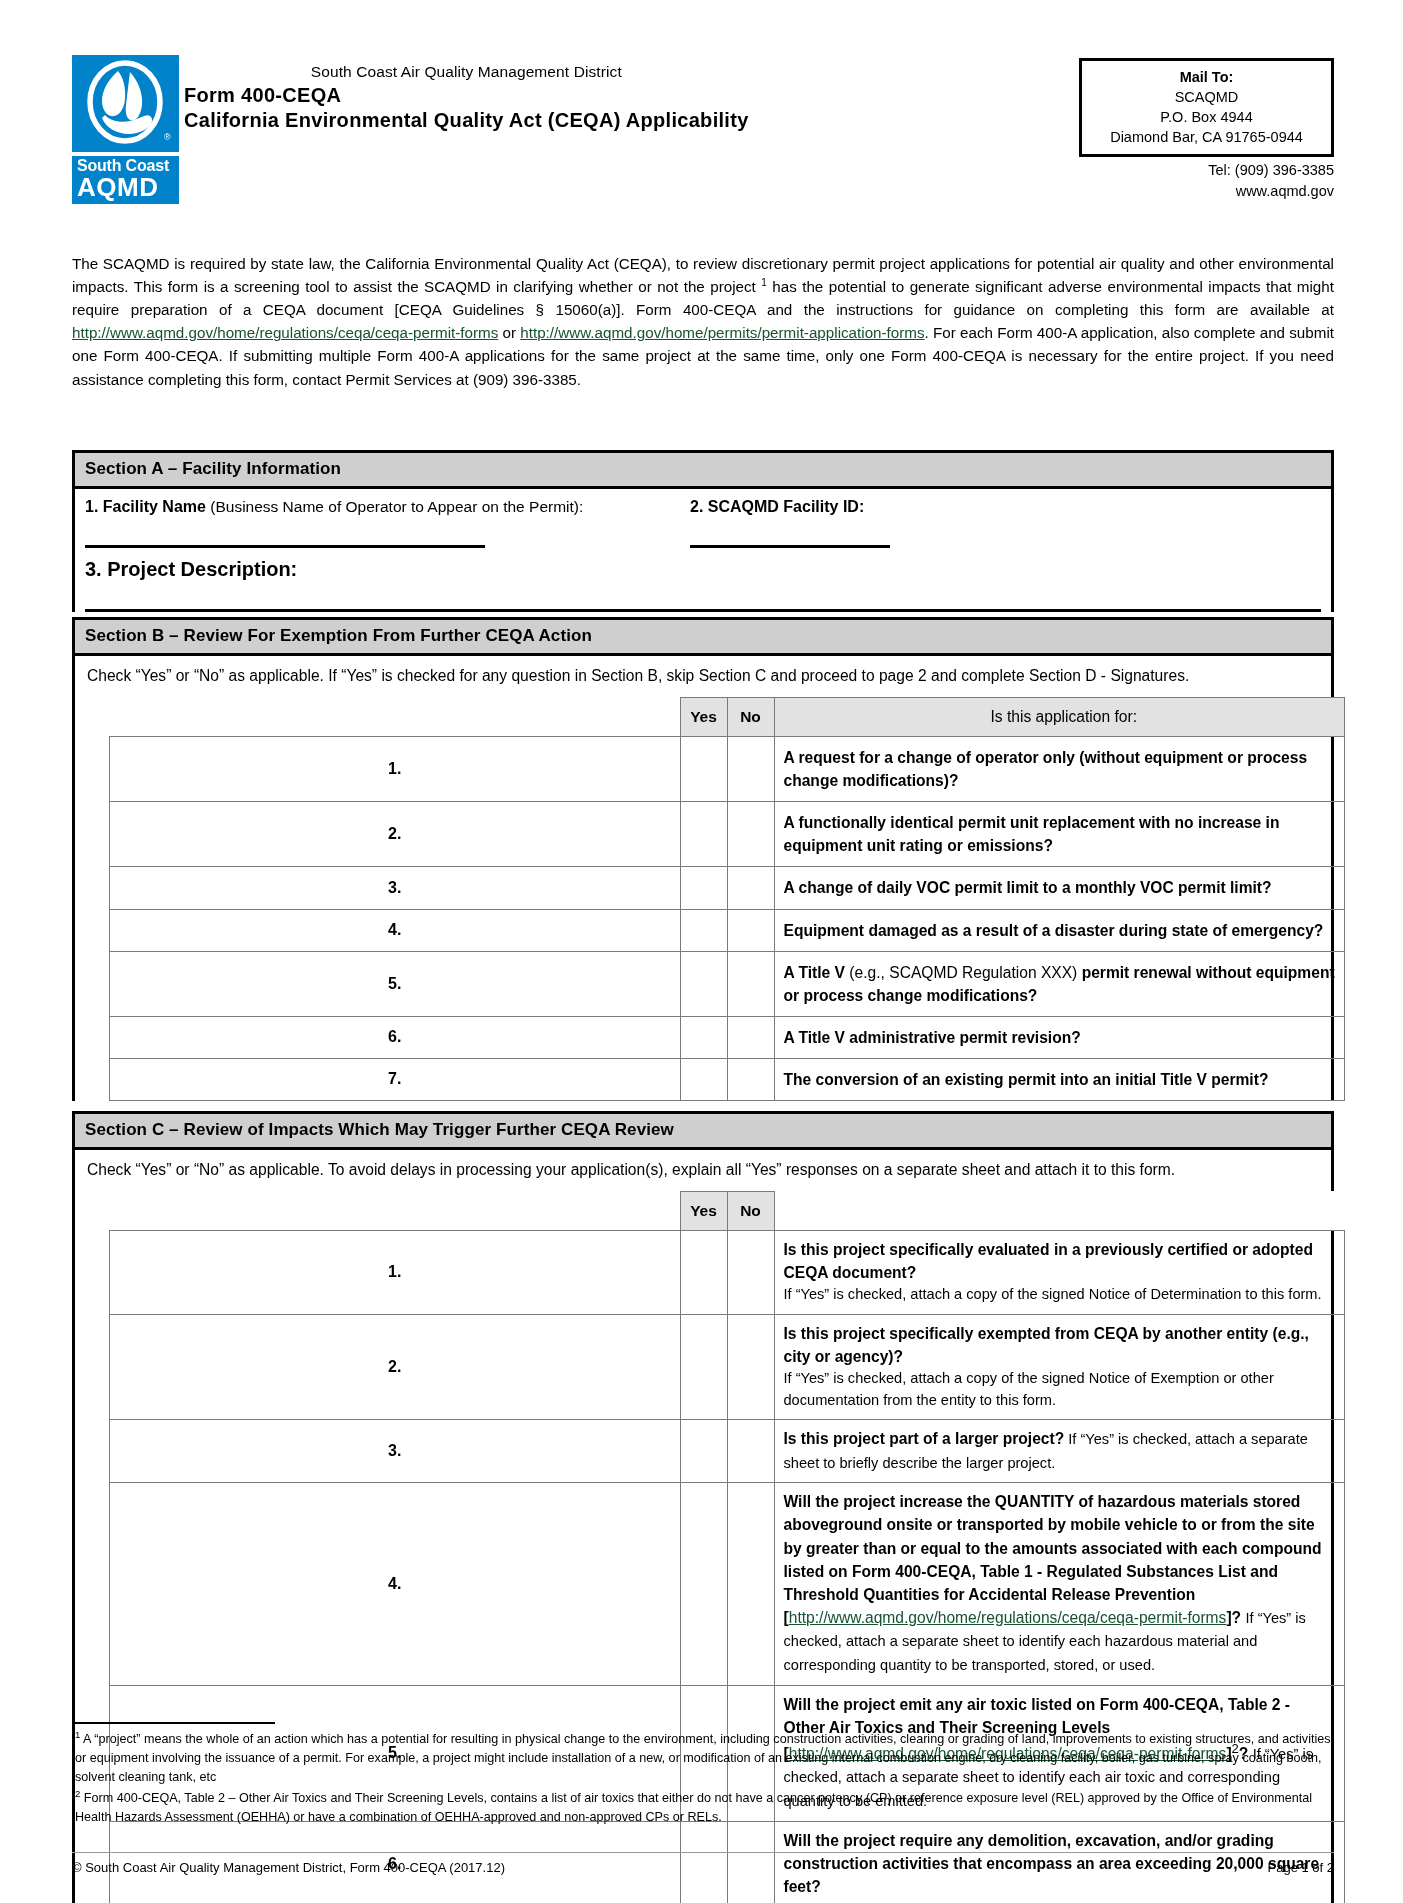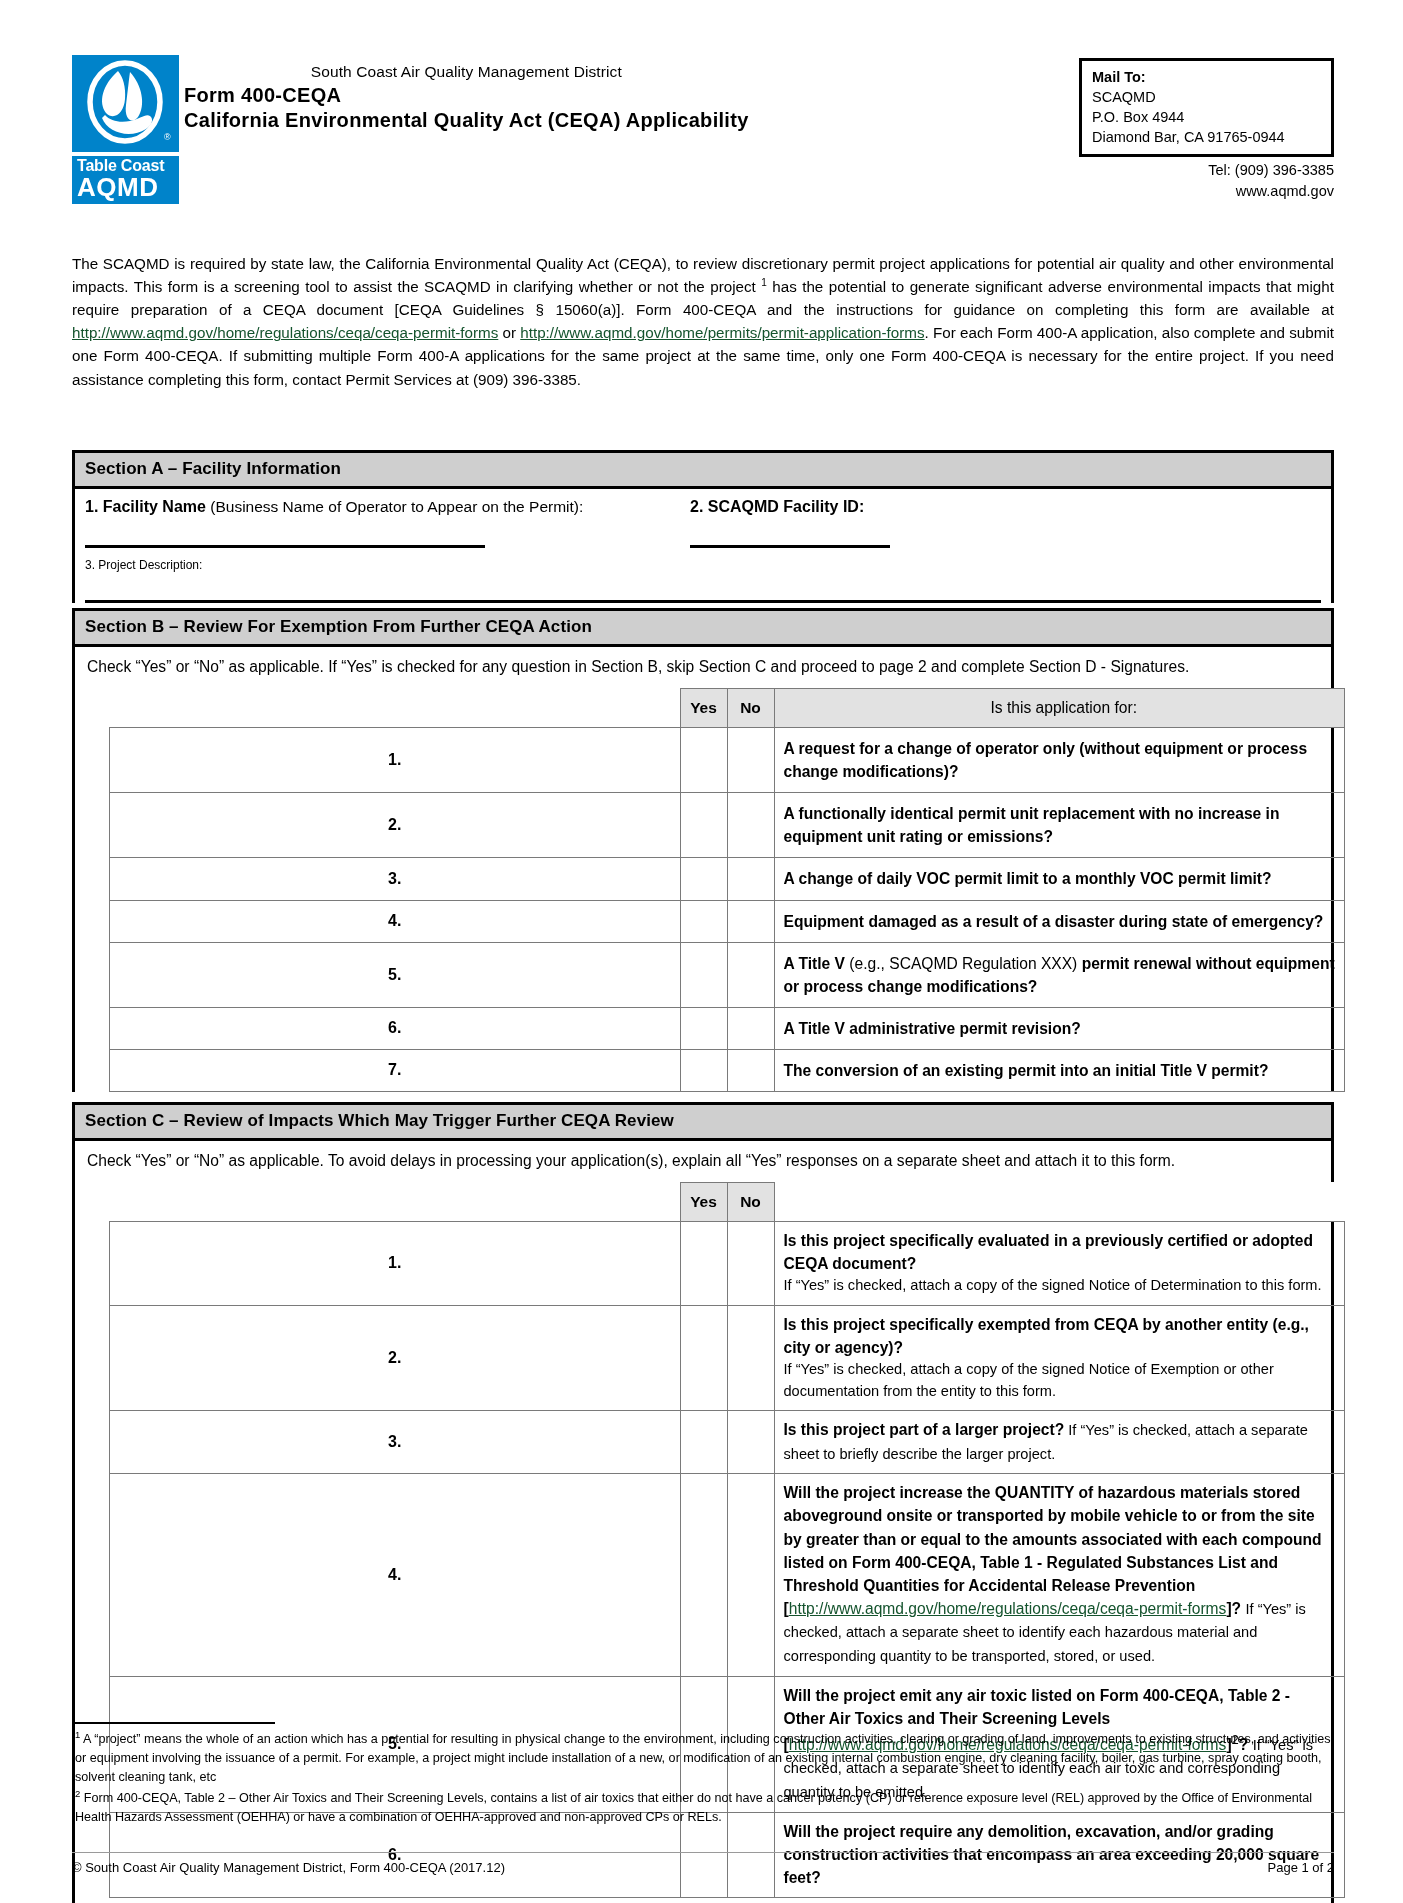--- a/index.html
+++ b/index.html
@@ -79,21 +79,21 @@
   }
 
   .mailbox {
     position: absolute;
     right: 0;
     top: 3px;
     width: 255px;
     border: 3px solid #000;
     padding: 6px 10px 7px 10px;
     box-sizing: border-box;
-    text-align: left;
+    text-align: center;
     font-size: 14.5px;
     line-height: 1.38;
   }
   .mailbox .mt { font-weight: bold; }
   .contact {
     position: absolute;
     right: 0;
     top: 105px;
     width: 255px;
     text-align: right;
@@ -146,21 +146,21 @@
   }
   .fieldrow b { font-weight: bold; }
   .fieldrow .sub { font-weight: normal; font-size: 15.5px;}
   .flabels { display: flex; }
   .flabels .f1 { width: 605px; }
   .rule-row { display: flex; padding: 0 10px; margin-top: 29px;}
   .rule { height: 0; border-top: 3px solid #000; }
   .rule-a { width: 400px; margin-right: 205px; }
   .rule-b { width: 200px; }
   .rule-full { margin: 28px 10px 5px 10px; height:0; border-top: 3px solid #000; }
-  .pd-label { padding: 10px 10px 0 10px; font-size: 12px; font-weight: normal; }
+  .pd-label { padding: 10px 10px 0 10px; font-size: 20px; font-weight: bold; }
 
   .instr {
     padding: 9px 12px 10px 12px;
     font-size: 15.6px;
     line-height: 1.42;
   }
 
   table.qt {
     border-collapse: collapse;
     width: calc(100% - 20px);
@@ -248,21 +248,21 @@
           <g fill="none" stroke="#ffffff" stroke-width="5.5">
             <ellipse cx="53" cy="47" rx="35" ry="39"></ellipse>
           </g>
           <path d="M46 16 C30 30, 26 48, 34 58 C42 66, 52 58, 53 44 C54 32, 51 22, 46 16 Z" fill="#ffffff"></path>
           <path d="M58 17 C70 30, 74 50, 66 62 C60 70, 52 64, 54 50 C56 34, 57 24, 58 17 Z" fill="#ffffff"></path>
           <path d="M30 63 C36 78, 58 84, 74 74 C80 70, 82 64, 78 61 C74 58, 68 64, 58 66 C48 68, 38 66, 33 60 Z" fill="#ffffff"></path>
           <text x="92" y="85" font-size="9" fill="#ffffff" font-family="Liberation Sans, sans-serif">®</text>
         </svg>
       </div>
       <div class="logo-word">
-        <span class="lw1">Table Coast</span>
+        <span class="lw1">South Coast</span>
         <span class="lw2">AQMD</span>
       </div>
     </div>
 
     <div class="title-block">
       <div class="agency-name">South Coast Air Quality Management District</div>
       <div class="form-no">Form 400-CEQA</div>
       <div class="form-title">California Environmental Quality Act (CEQA) Applicability</div>
     </div>
 

